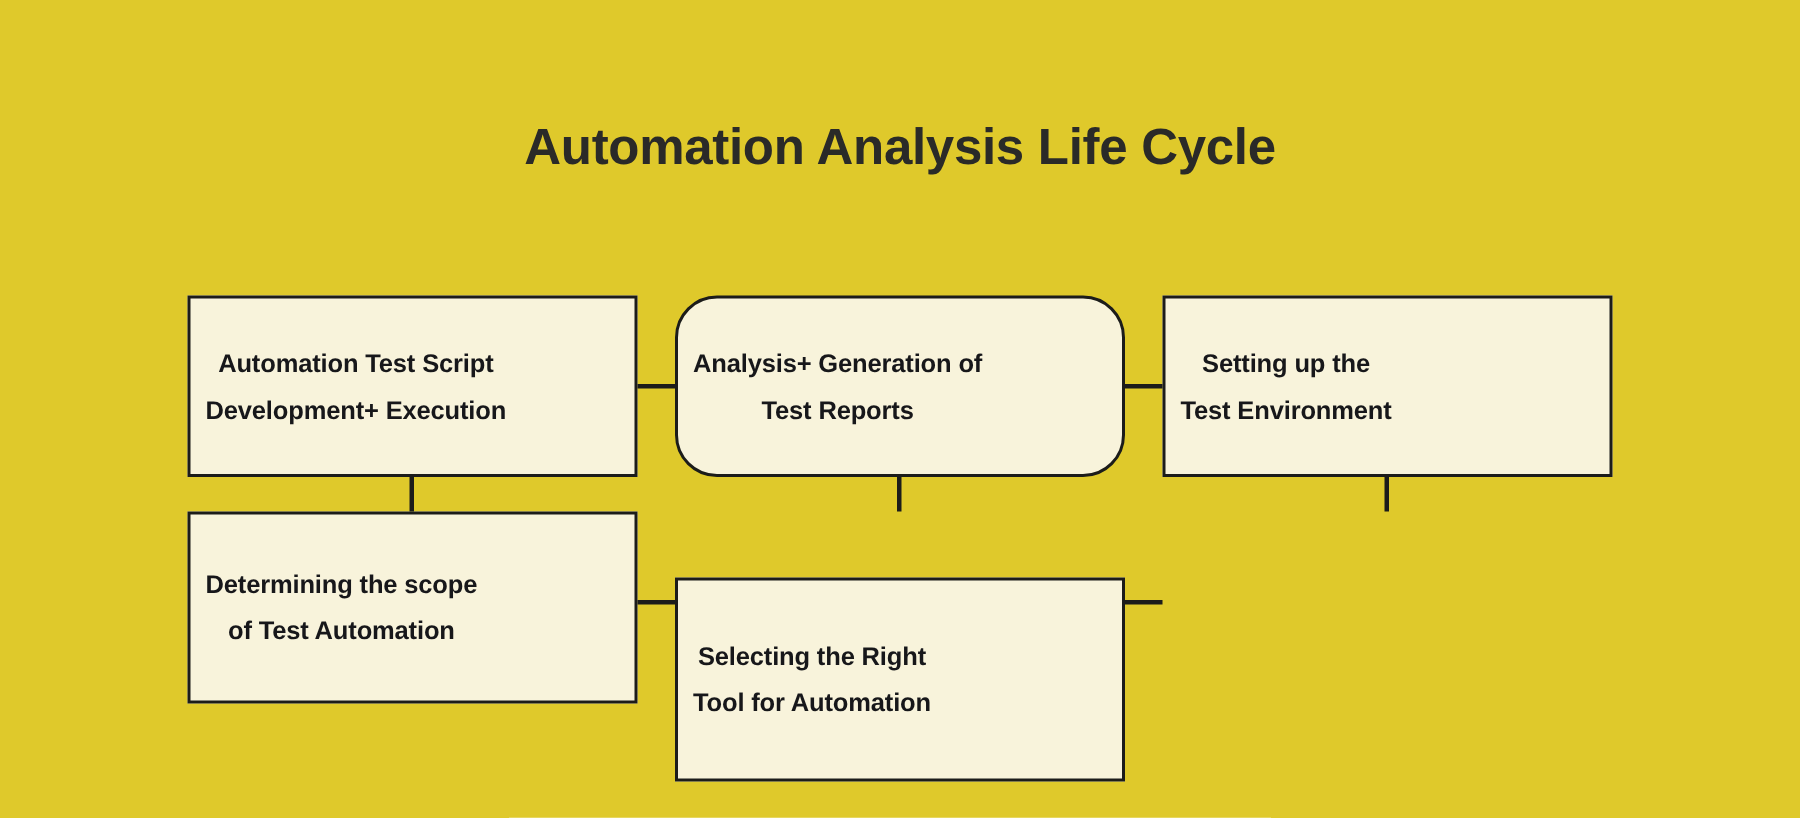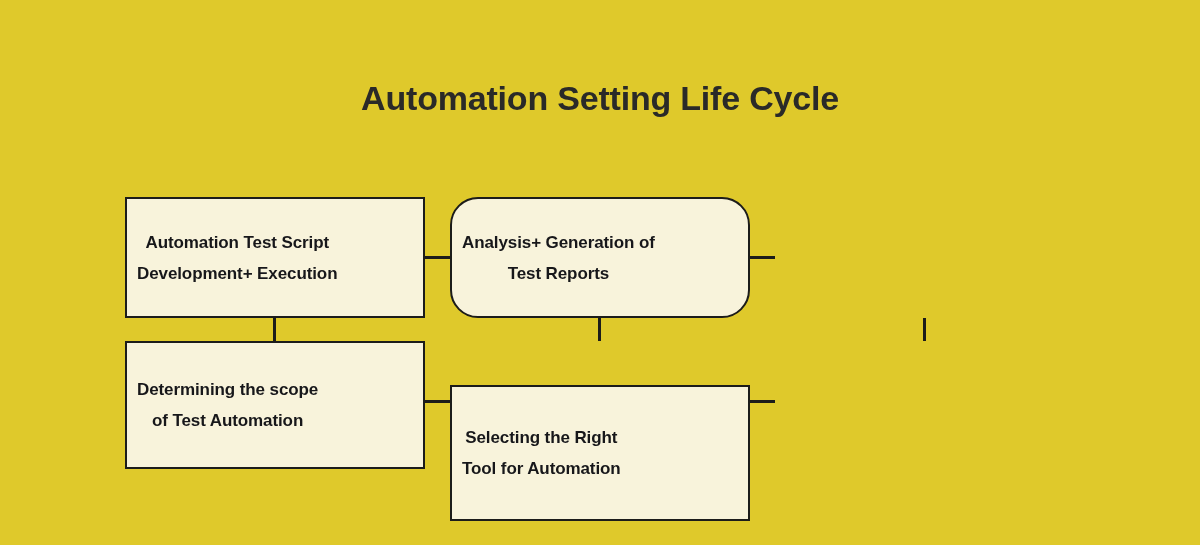--- a/index.html
+++ b/index.html
@@ -58,32 +58,36 @@
     position: absolute;
     width: 3px;
     background: #1c1c1a;
   }
 </style>
 </head>
 <body>
 
 <div id="canvas">
 
-  <div id="page-title">Automation Setting Life Cycle</div>
+  <div id="page-title">Automation Analysis Life Cycle</div>
 
   <div class="flow-box" style="left:125px; top:197px; width:300px; height:121px;">
     <span class="box-text">Automation Test Script
 Development+ Execution</span>
   </div>
 
   <div class="flow-box" style="left:450px; top:197px; width:300px; height:121px;border-radius:28px;">
     <span class="box-text">Analysis+ Generation of
 Test Reports</span>
   </div>
 
+  <div class="flow-box" style="left:775px; top:197px; width:300px; height:121px;">
+    <span class="box-text">Setting up the
+Test Environment</span>
+  </div>
 
   <div class="flow-box" style="left:125px; top:341px; width:300px; height:128px;">
     <span class="box-text">Determining the scope
 of Test Automation</span>
   </div>
 
   <div class="flow-box" style="left:450px; top:341px; width:300px; height:136px;margin-top:44px;">
     <span class="box-text">Selecting the Right
 Tool for Automation</span>
   </div>

